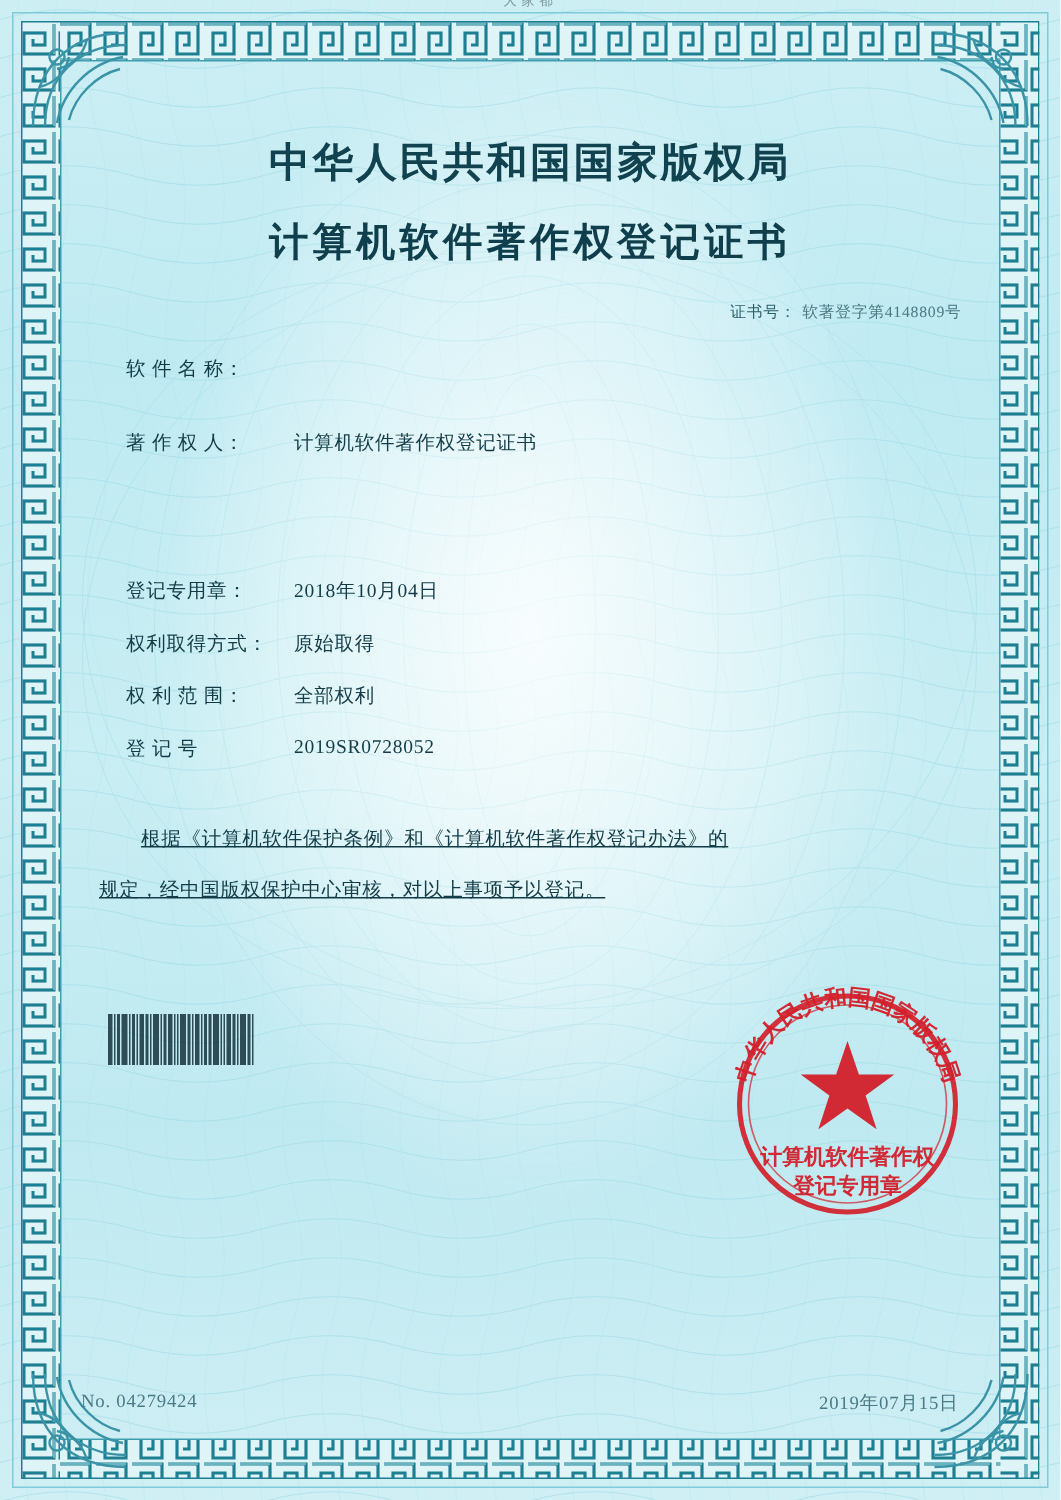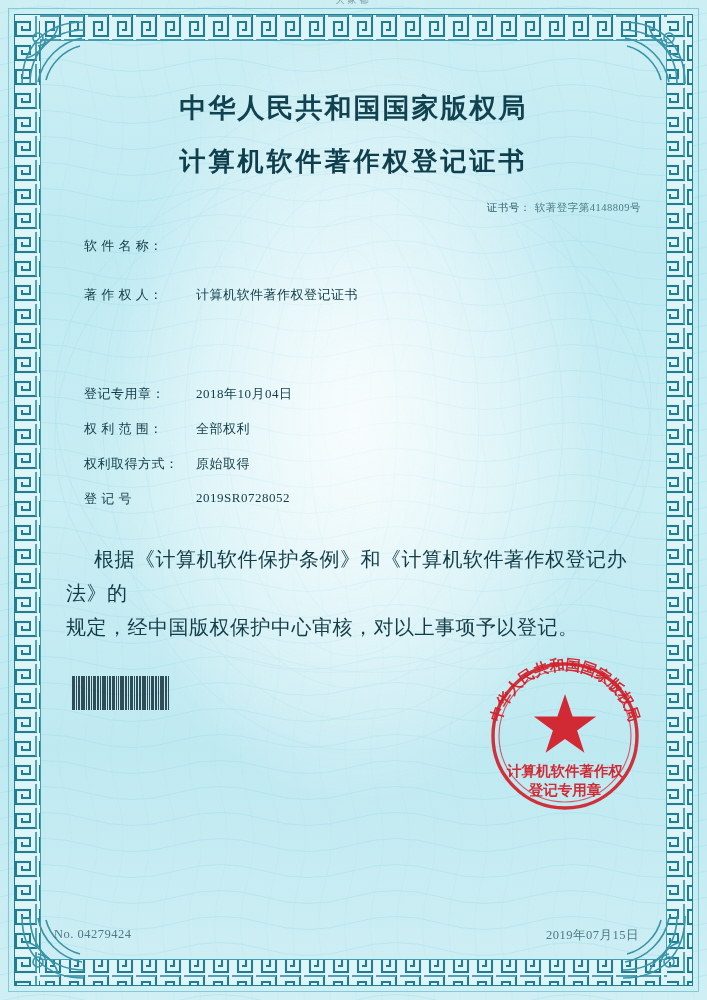--- a/index.html
+++ b/index.html
@@ -134,25 +134,26 @@
     display: block;
     margin-top: 2px;
     letter-spacing: 1.5px;
   }
 
   .gap-a { height: 64px; }
   .gap-b { height: 14px; }
 
   .paragraph {
     margin-top: 34px;
-    font-size: 20px;
+    font-size: 13px;
     line-height: 34px;
     color: #123c47;
     letter-spacing: 0.5px;
     padding: 0 6px;
+    text-decoration: underline;
   }
   .paragraph .indent { display: inline-block; width: 28px; }
 
   
   .barcode {
     position: absolute;
     left: 72px;
     top: 676px;
     width: 118px;
     height: 34px;
@@ -321,27 +322,27 @@
 
       <div class="gap-a"></div>
 
       <div class="row">
         <div class="lbl">登记专用章：</div>
         <div class="val">2018年10月04日</div>
       </div>
 
 
       <div class="row">
+        <div class="lbl">权利取得方式：</div>
+        <div class="val">原始取得</div>
+      </div>
+
+      <div class="row">
         <div class="lbl">权 利 范 围：</div>
         <div class="val">全部权利</div>
-      </div>
-
-      <div class="row">
-        <div class="lbl">权利取得方式：</div>
-        <div class="val">原始取得</div>
       </div>
 
       <div class="row">
         <div class="lbl">登 记 号</div>
         <div class="val">2019SR0728052</div>
       </div>
 
     </div>
 
     <div class="paragraph">

